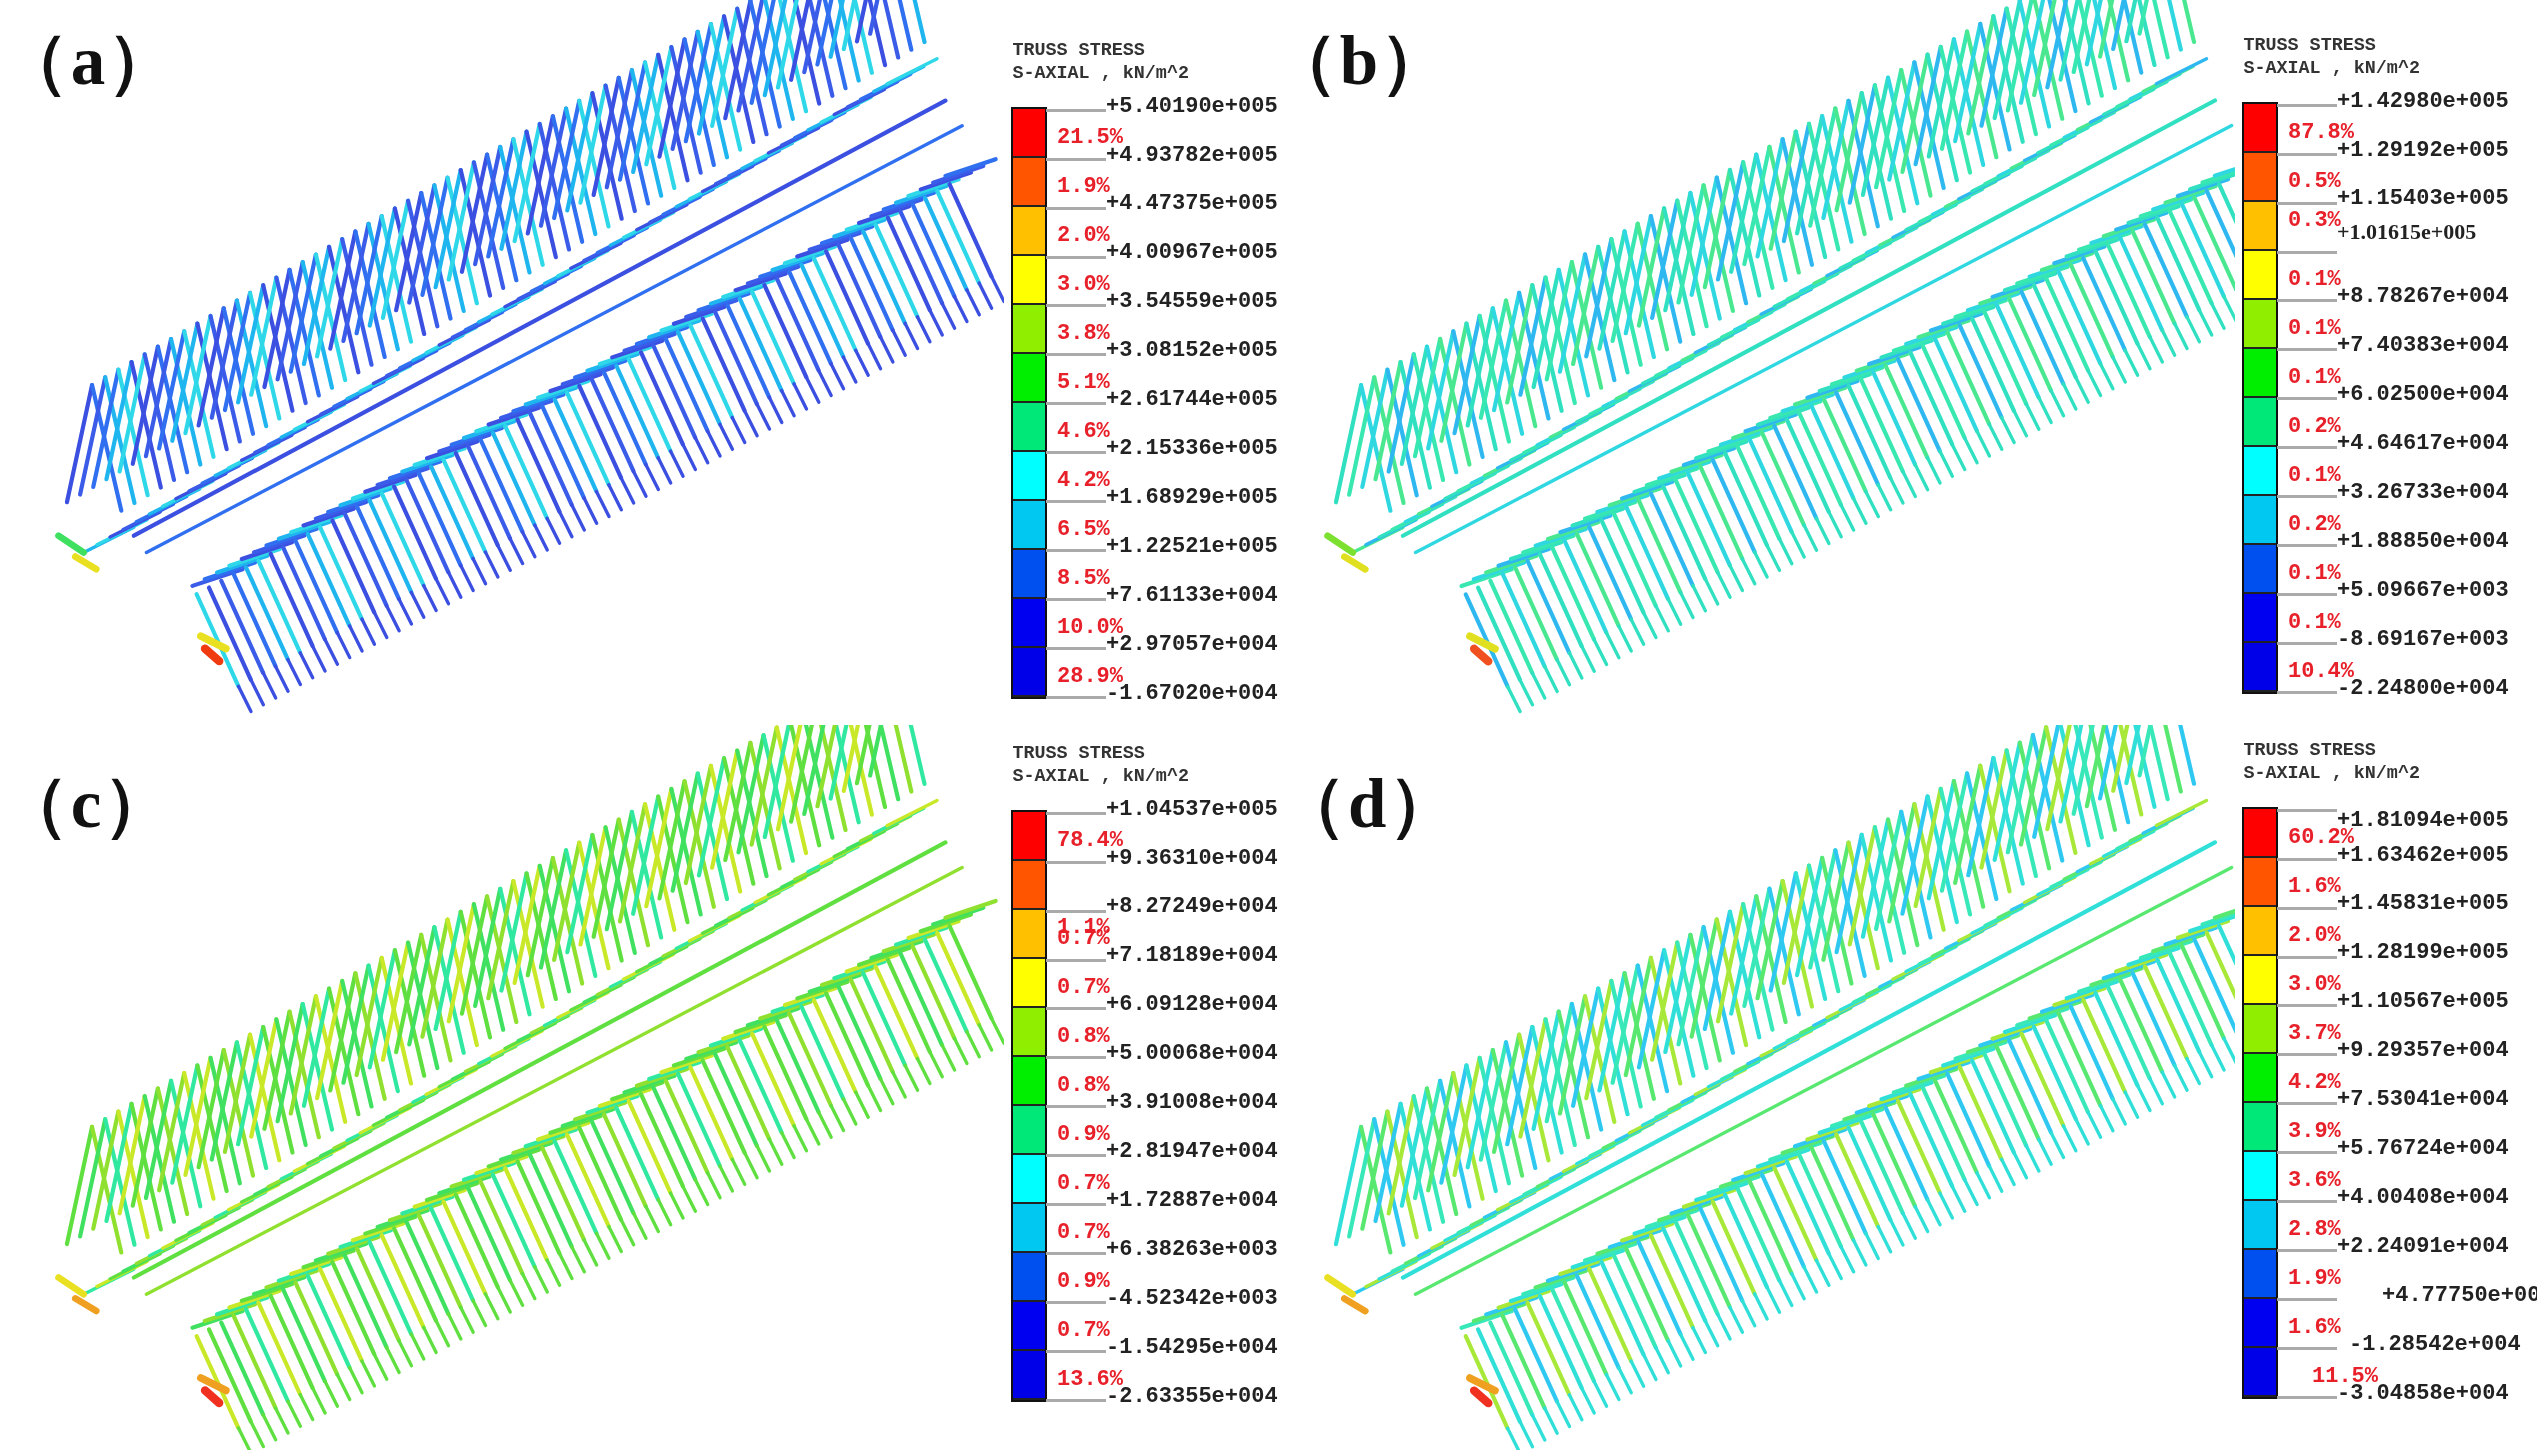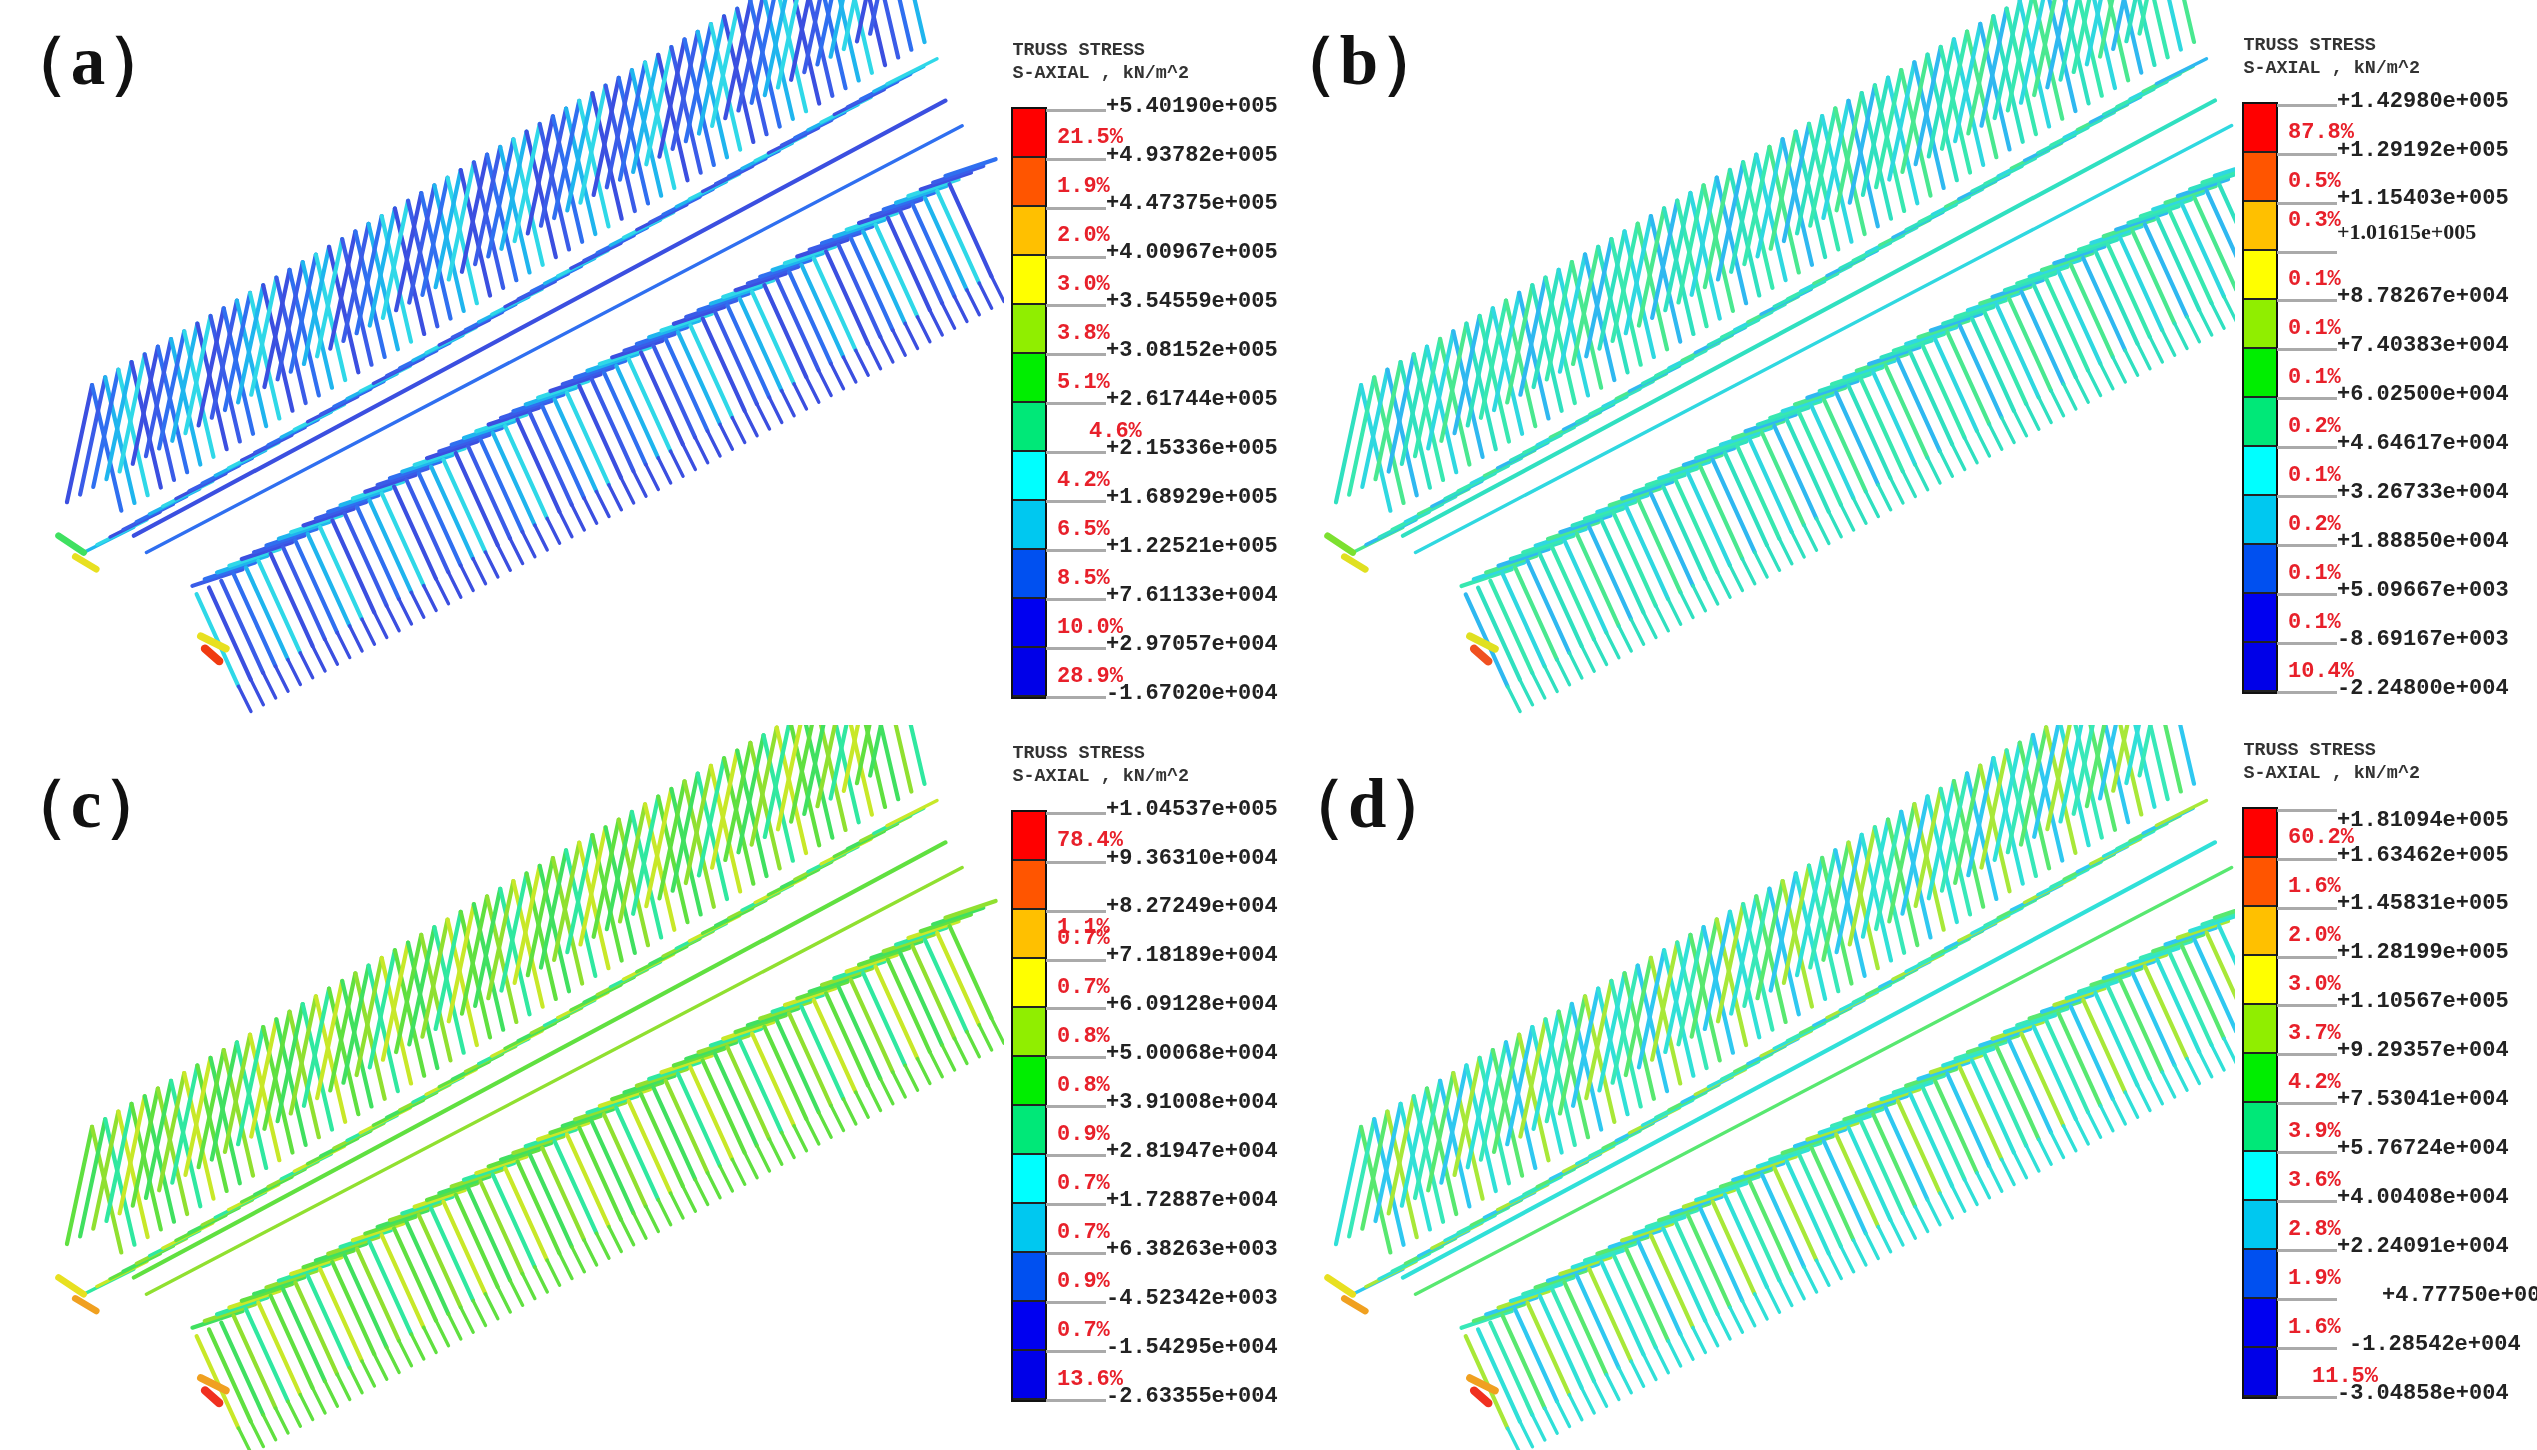--- a/index.html
+++ b/index.html
@@ -416,21 +416,21 @@
         <div class="seg" style="top: 441px; height: 49px; background: rgb(0, 80, 240);"></div>
         <div class="seg" style="top: 490px; height: 49px; background: rgb(0, 0, 240);"></div>
         <div class="seg" style="top: 539px; height: 49px; background: rgb(0, 0, 232);"></div>
       </div>
       <div class="pct" style="top: 85px;">21.5%</div>
       <div class="pct" style="top: 134px;">1.9%</div>
       <div class="pct" style="top: 183px;">2.0%</div>
       <div class="pct" style="top: 232px;">3.0%</div>
       <div class="pct" style="top: 281px;">3.8%</div>
       <div class="pct" style="top: 330px;">5.1%</div>
-      <div class="pct" style="top: 379px; margin-left: 32px;">4.6%</div>
+      <div class="pct" style="top: 379px;">4.6%</div>
       <div class="pct" style="top: 428px;">4.2%</div>
       <div class="pct" style="top: 477px;">6.5%</div>
       <div class="pct" style="top: 526px;">8.5%</div>
       <div class="pct" style="top: 575px;">10.0%</div>
       <div class="pct" style="top: 624px;">28.9%</div>
       <div class="tick" style="top: 69px;"></div>
       <div class="val" style="top: 54px;">+5.40190e+005</div>
       <div class="tick" style="top: 118px;"></div>
       <div class="val" style="top: 103px;">+4.93782e+005</div>
       <div class="tick" style="top: 167px;"></div>

